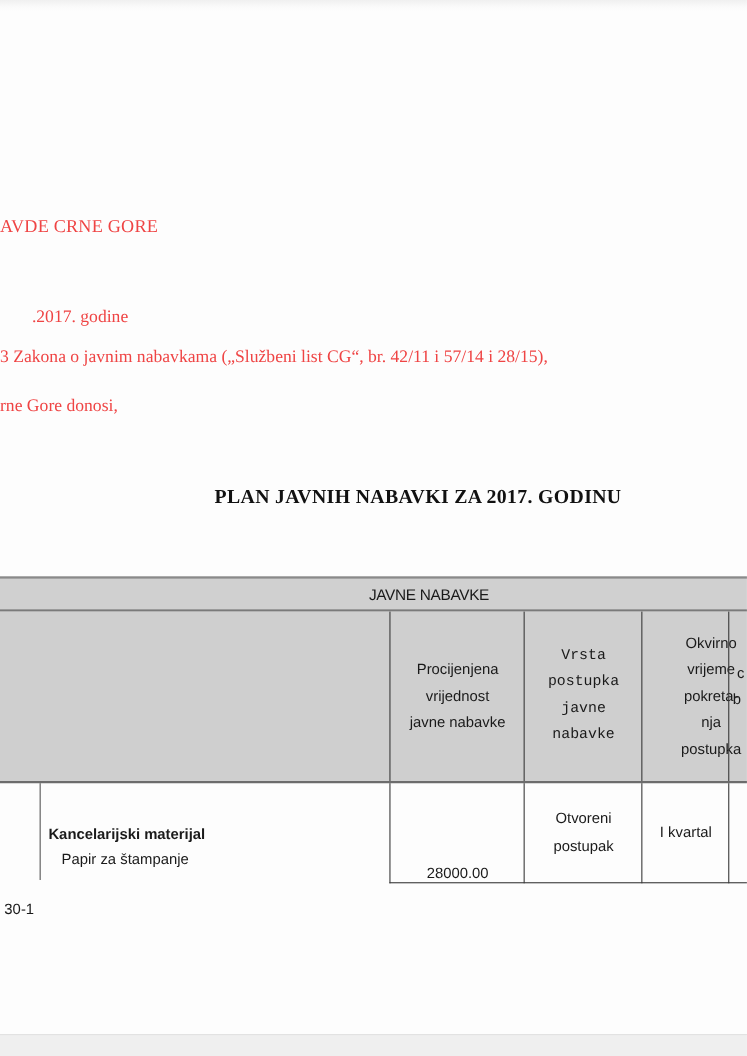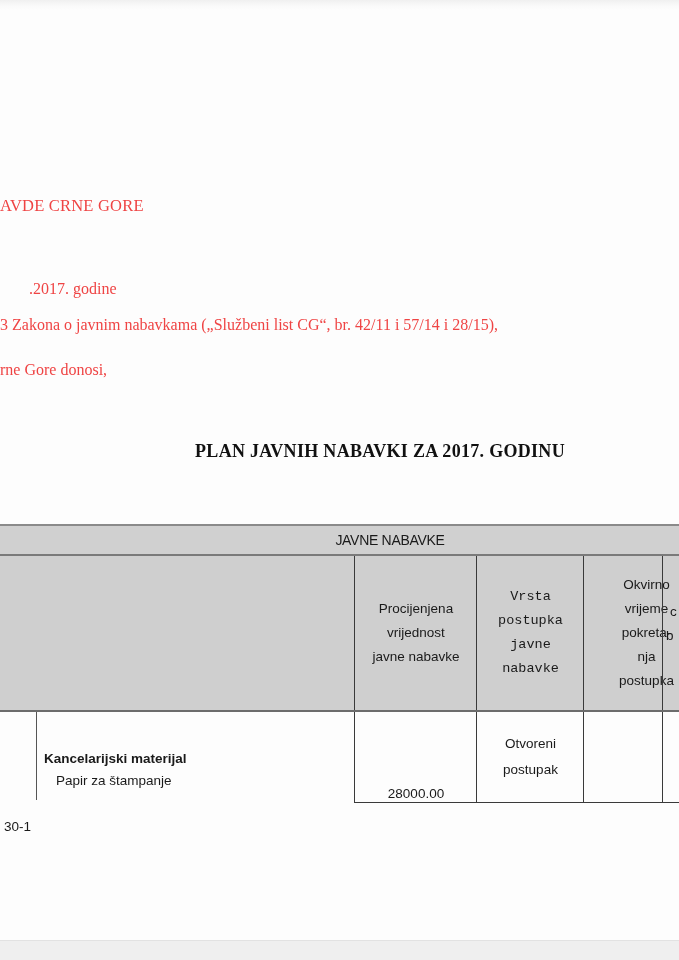--- a/index.html
+++ b/index.html
@@ -212,18 +212,21 @@
       <span>28000.00</span>
     </div>
     <div class="vline" style="left:476px; top:0; height:91px;"></div>
     <div class="bcell" style="left:478px; width:105px;">
       <div>
         <div>Otvoreni</div>
         <div>postupak</div>
       </div>
     </div>
     <div class="vline" style="left:583px; top:0; height:91px;"></div>
+    <div class="bcell" style="left:585px; width:77px;">
+      <span>I kvartal</span>
+    </div>
     <div class="vline" style="left:662px; top:0; height:91px;"></div>
   </div>
   <div class="bottom-border"></div>
 </div>
 
 <div class="scan-edge-bottom"></div>
 
 </body></html>

